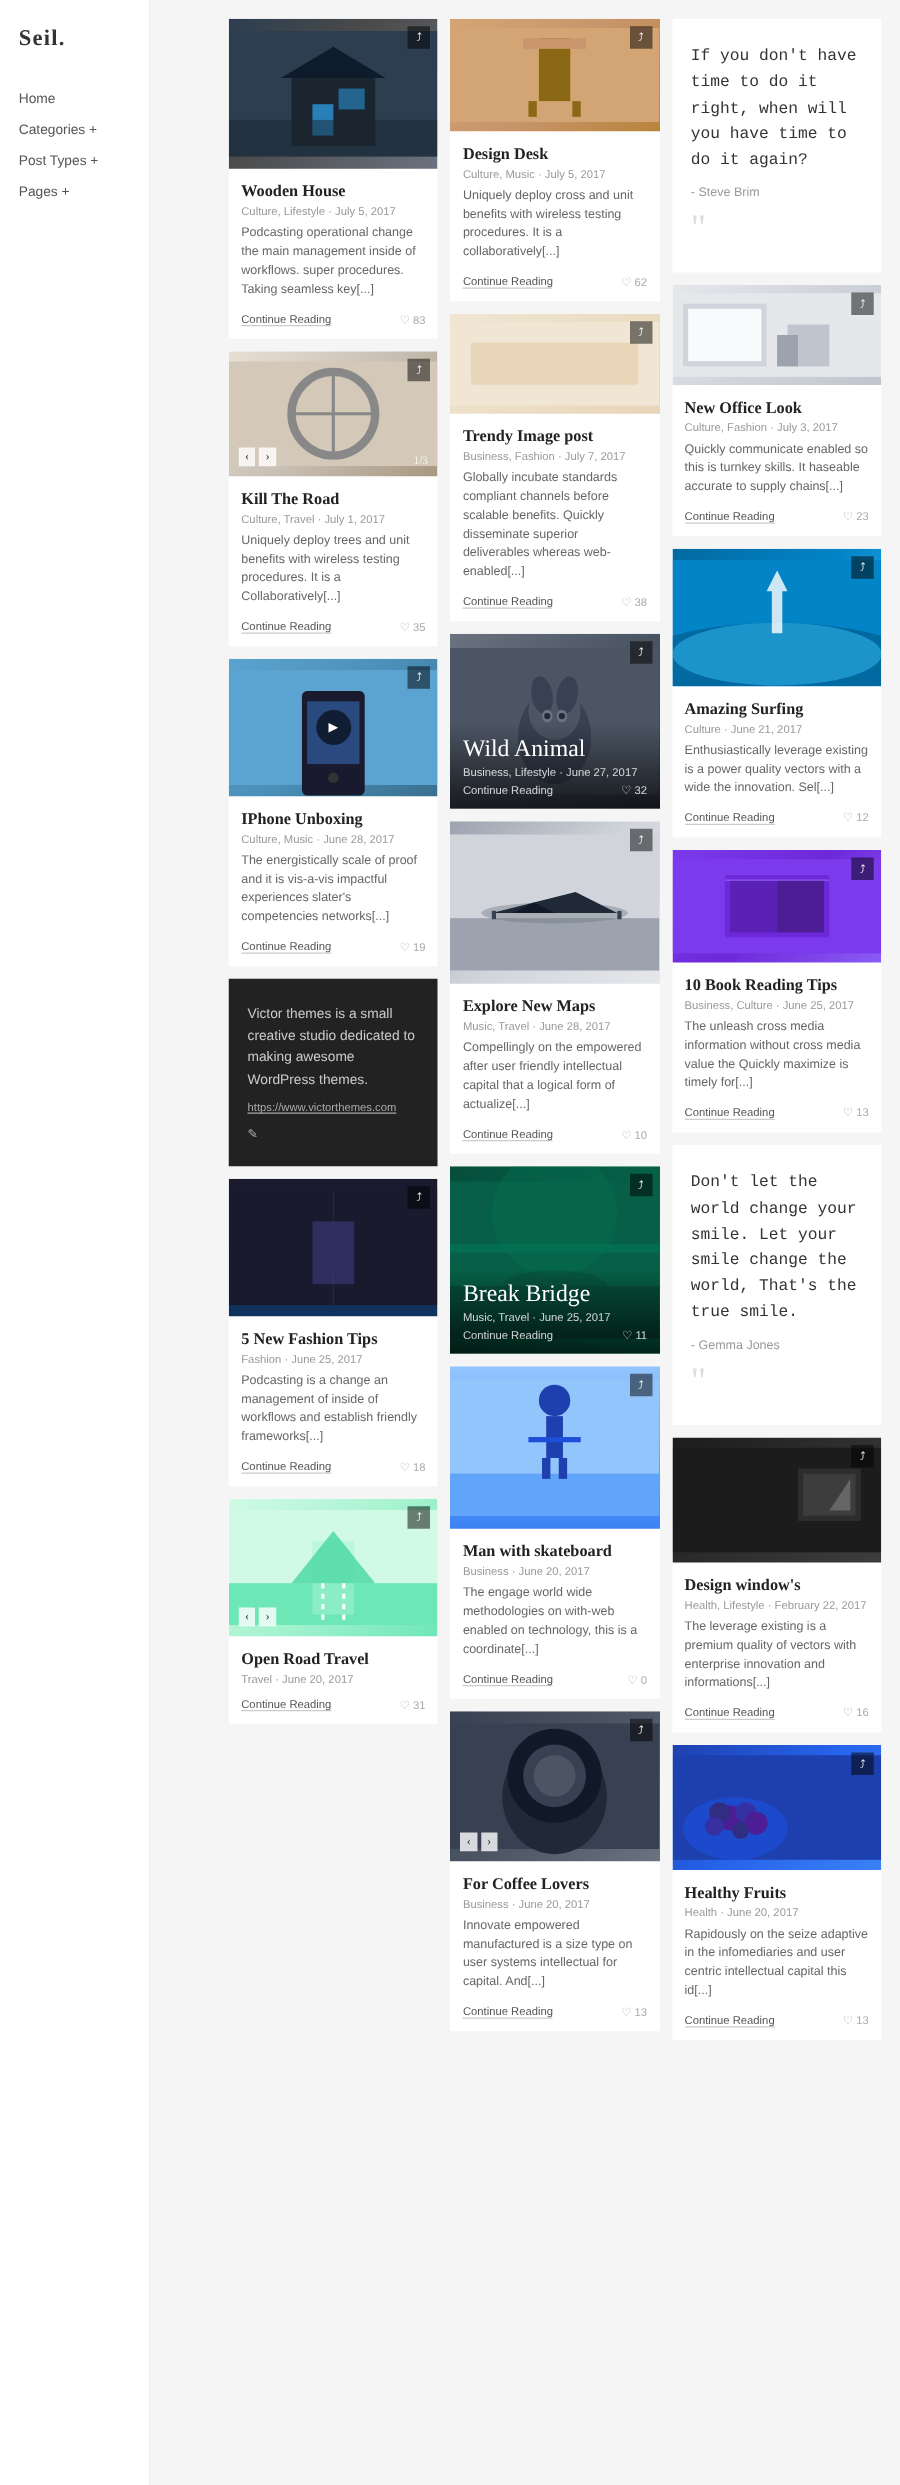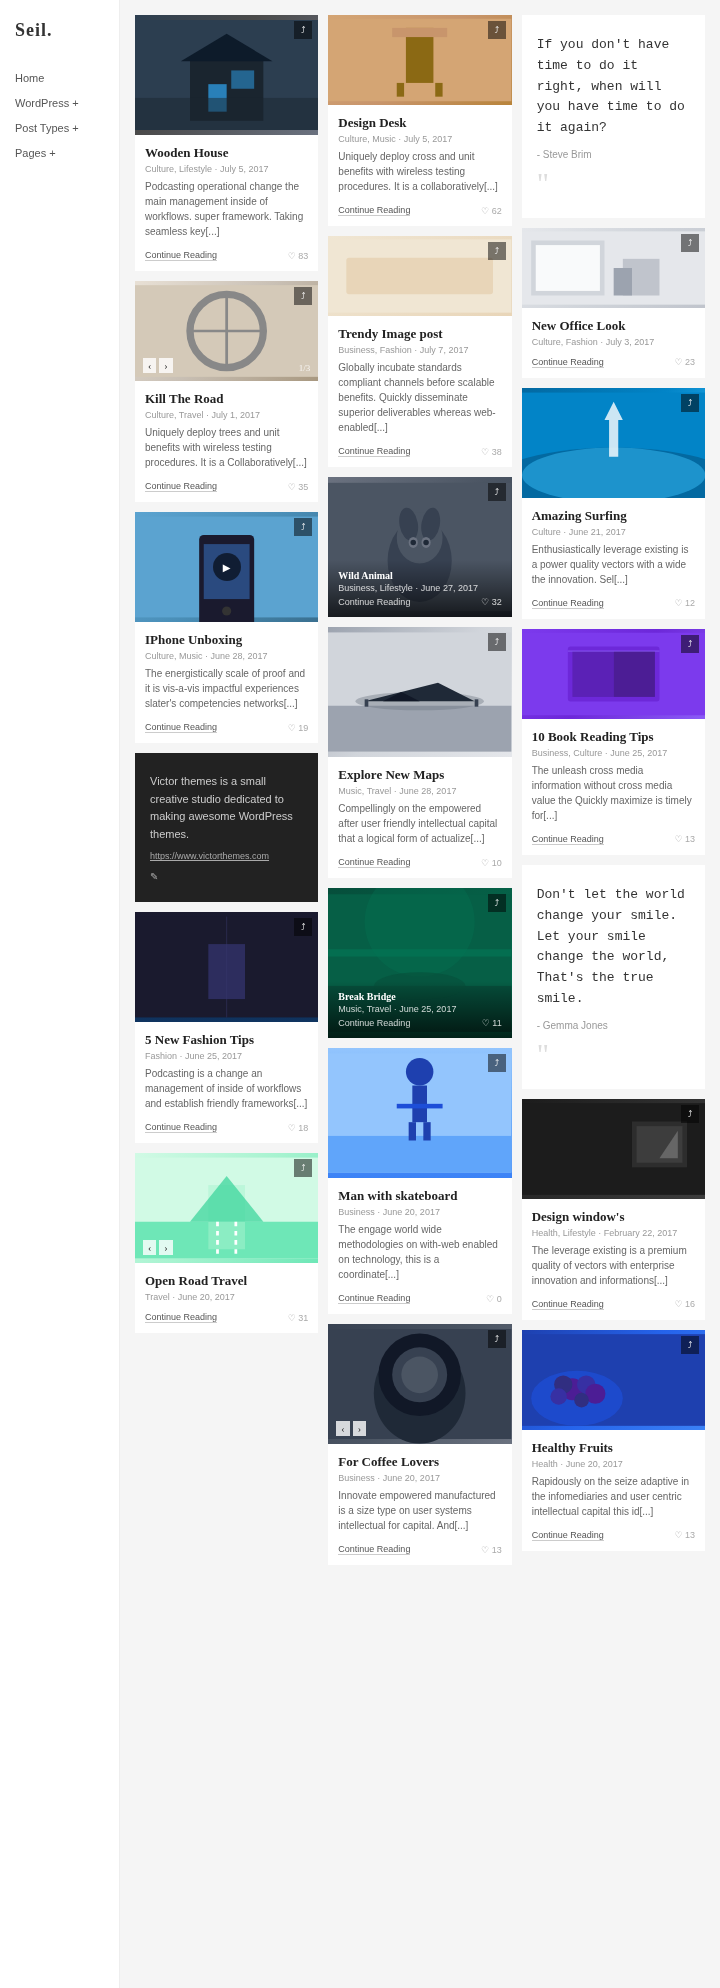--- a/index.html
+++ b/index.html
@@ -1,19 +1,19 @@
 <!DOCTYPE html>
 <html><head>
   <meta charset="utf-8">
   <style>
     * { box-sizing: border-box; margin: 0; padding: 0; }
     body { font-family: Georgia, 'Times New Roman', serif; background: #f5f5f5; color: #333; font-size: 12px; }
     
     
-    .page-wrapper { display: flex; min-height: 100vh; }
+    .page-wrapper { display: flex; min-height: 100vh; gap: 48px; }
     
     
     .sidebar { width: 120px; min-width: 120px; background: #fff; padding: 20px 15px; border-right: 1px solid #eee; }
     .sidebar-logo { font-size: 18px; font-weight: 700; margin-bottom: 30px; letter-spacing: 1px; }
     .sidebar-nav { list-style: none; }
     .sidebar-nav li { margin-bottom: 10px; }
     .sidebar-nav a { text-decoration: none; color: #555; font-family: Arial, sans-serif; font-size: 11px; margin-top: 14px; }
     
     
     .main-content { flex: 1; padding: 15px; background: #f5f5f5; }
@@ -45,21 +45,21 @@
     
     
     .card-quote { background: #fff; padding: 20px 15px; }
     .card-quote .quote-text { font-size: 13px; line-height: 1.6; color: #333; margin-bottom: 10px; font-family: Liberation Mono, monospace; }
     .card-quote .quote-author { font-size: 10px; color: #999; font-family: Arial, sans-serif; margin-bottom: 8px; }
     .card-quote .quote-mark { font-size: 30px; color: #ddd; line-height: 1; }
     
     
     .card-overlay { position: relative; overflow: hidden; }
     .card-overlay .overlay-content { position: absolute; bottom: 0; left: 0; right: 0; padding: 10px; background: linear-gradient(transparent, rgba(0,0,0,0.7)); color: #fff; }
-    .card-overlay .overlay-title { font-size: 10px; font-weight: 700; color: #fff; margin-bottom: 2px; }
+    .card-overlay .overlay-title { font-size: 19px; font-weight: 400; color: #fff; margin-bottom: 2px; }
     .card-overlay .overlay-meta { font-size: 9px; color: rgba(255,255,255,0.8); font-family: Arial, sans-serif; margin-bottom: 4px; }
     .card-overlay .overlay-link { font-size: 9px; color: rgba(255,255,255,0.8); font-family: Arial, sans-serif; }
     .card-overlay .overlay-likes { font-size: 9px; color: rgba(255,255,255,0.8); font-family: Arial, sans-serif; }
     .card-overlay-footer { display: flex; justify-content: space-between; }
     
     
     .slider-nav { position: absolute; bottom: 8px; left: 8px; display: flex; gap: 3px; }
     .slider-nav span { background: rgba(255,255,255,0.8); padding: 2px 5px; font-size: 10px; cursor: pointer; }
     .slider-dots { position: absolute; bottom: 8px; right: 8px; font-size: 9px; color: rgba(255,255,255,0.8); }
     
@@ -93,21 +93,21 @@
   </style>
 </head>
 <body>
 
 <div class="page-wrapper">
 
   <div class="sidebar">
     <div class="sidebar-logo">Seil.</div>
     <ul class="sidebar-nav">
       <li><a href="#">Home</a></li>
-      <li><a href="#">WordPress +</a></li>
+      <li><a href="#">Categories +</a></li>
       <li><a href="#">Post Types +</a></li>
       <li><a href="#">Pages +</a></li>
     </ul>
   </div>
 
   <div class="main-content">
     <div class="grid">
 
       <div class="col">
 
@@ -120,21 +120,21 @@
               <polygon points="50,45 100,15 150,45" fill="#0d1b2a"></polygon>
               <rect x="80" y="70" width="20" height="30" fill="#2980b9"></rect>
               <rect x="105" y="55" width="25" height="20" fill="#2980b9" opacity="0.7"></rect>
               <rect x="0" y="85" width="200" height="35" fill="#1a252f" opacity="0.5"></rect>
             </svg>
             <div class="share-btn">⤴</div>
           </div>
           <div class="card-body">
             <div class="card-title">Wooden House</div>
             <div class="card-meta">Culture, Lifestyle · July 5, 2017</div>
-            <div class="card-excerpt">Podcasting operational change the main management inside of workflows. super framework. Taking seamless key[...]</div>
+            <div class="card-excerpt">Podcasting operational change the main management inside of workflows. super procedures. Taking seamless key[...]</div>
             <div class="card-footer">
               <a class="card-link">Continue Reading</a>
               <span class="card-likes">83</span>
             </div>
           </div>
         </div>
 
         <div class="card">
           <div class="card-img img-kill-road" style="position:relative">
             <svg width="100%" height="100%" viewBox="0 0 200 100" xmlns="http://www.w3.org/2000/svg">
@@ -417,20 +417,21 @@
               <rect x="10" y="10" width="80" height="60" fill="#d1d5db"></rect>
               <rect x="15" y="15" width="70" height="50" fill="#f9fafb"></rect>
               <rect x="110" y="30" width="40" height="40" fill="#c0c4cc"></rect>
               <rect x="100" y="40" width="20" height="30" fill="#9ca3af"></rect>
             </svg>
             <div class="share-btn">⤴</div>
           </div>
           <div class="card-body">
             <div class="card-title">New Office Look</div>
             <div class="card-meta">Culture, Fashion · July 3, 2017</div>
+            <div class="card-excerpt">Quickly communicate enabled so this is turnkey skills. It haseable accurate to supply chains[...]</div>
             <div class="card-footer">
               <a class="card-link">Continue Reading</a>
               <span class="card-likes">23</span>
             </div>
           </div>
         </div>
 
         <div class="card">
           <div class="card-img img-surfing" style="position:relative">
             <svg width="100%" height="100%" viewBox="0 0 200 110" xmlns="http://www.w3.org/2000/svg">

